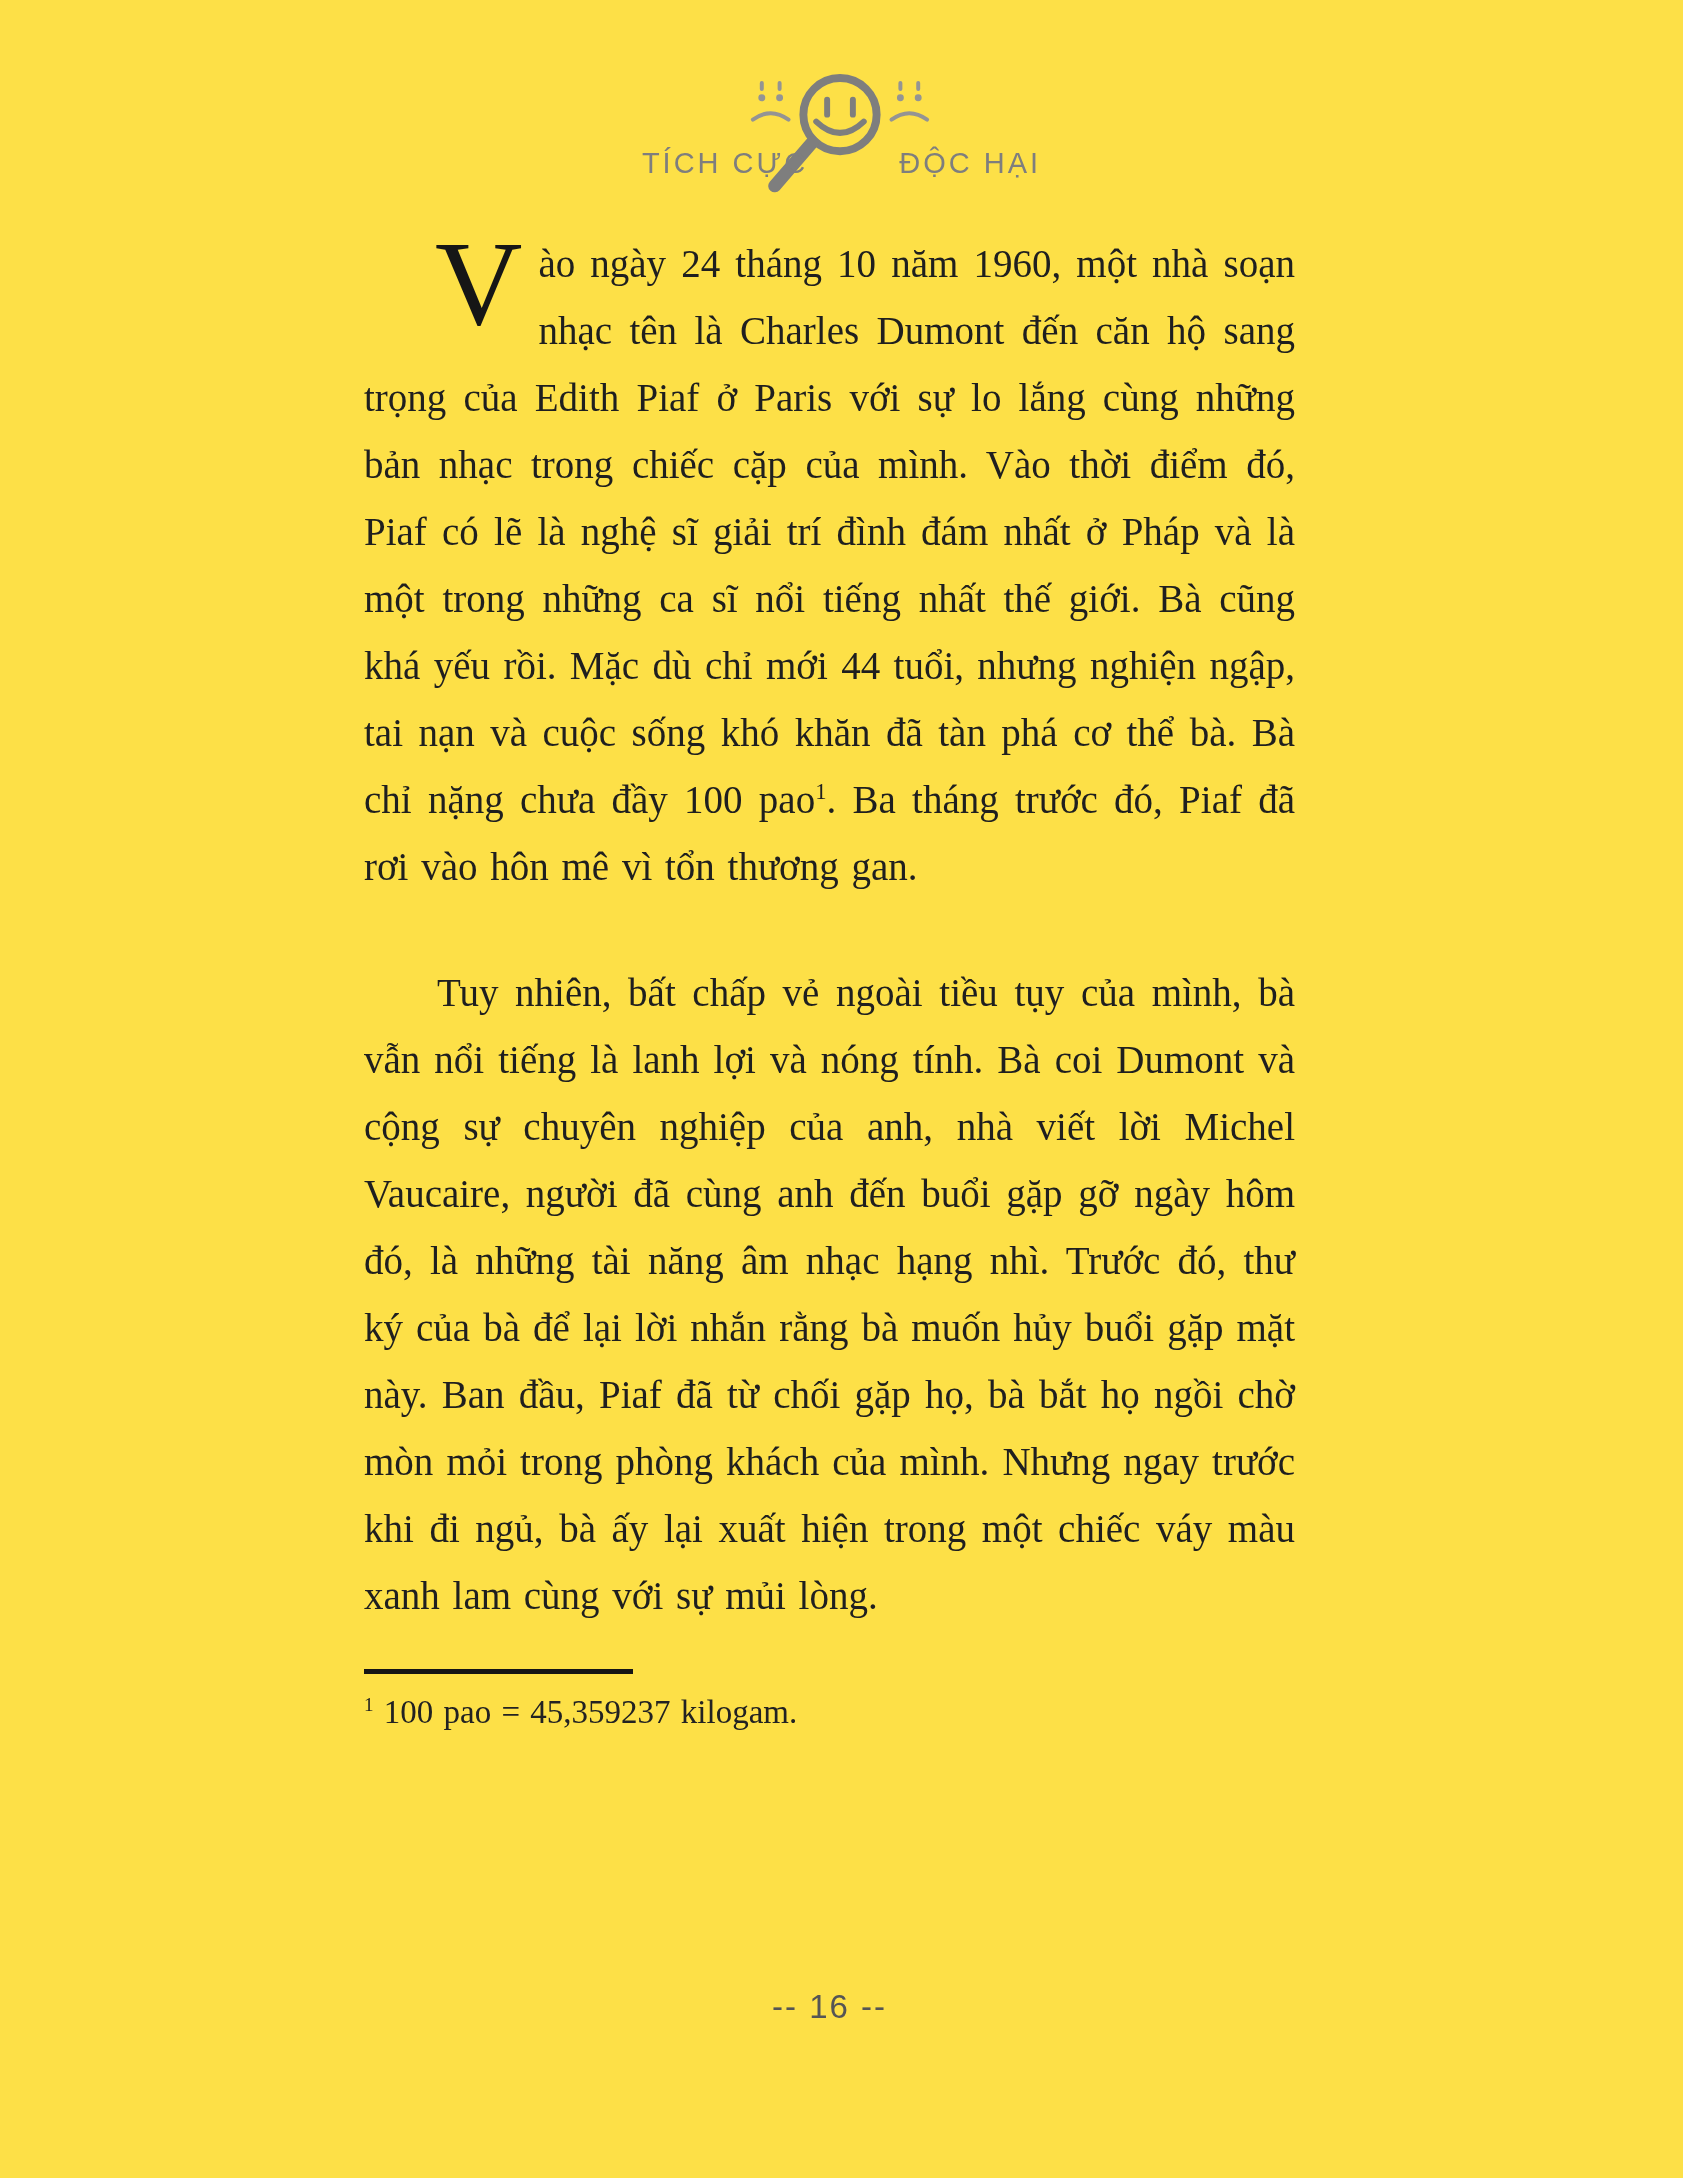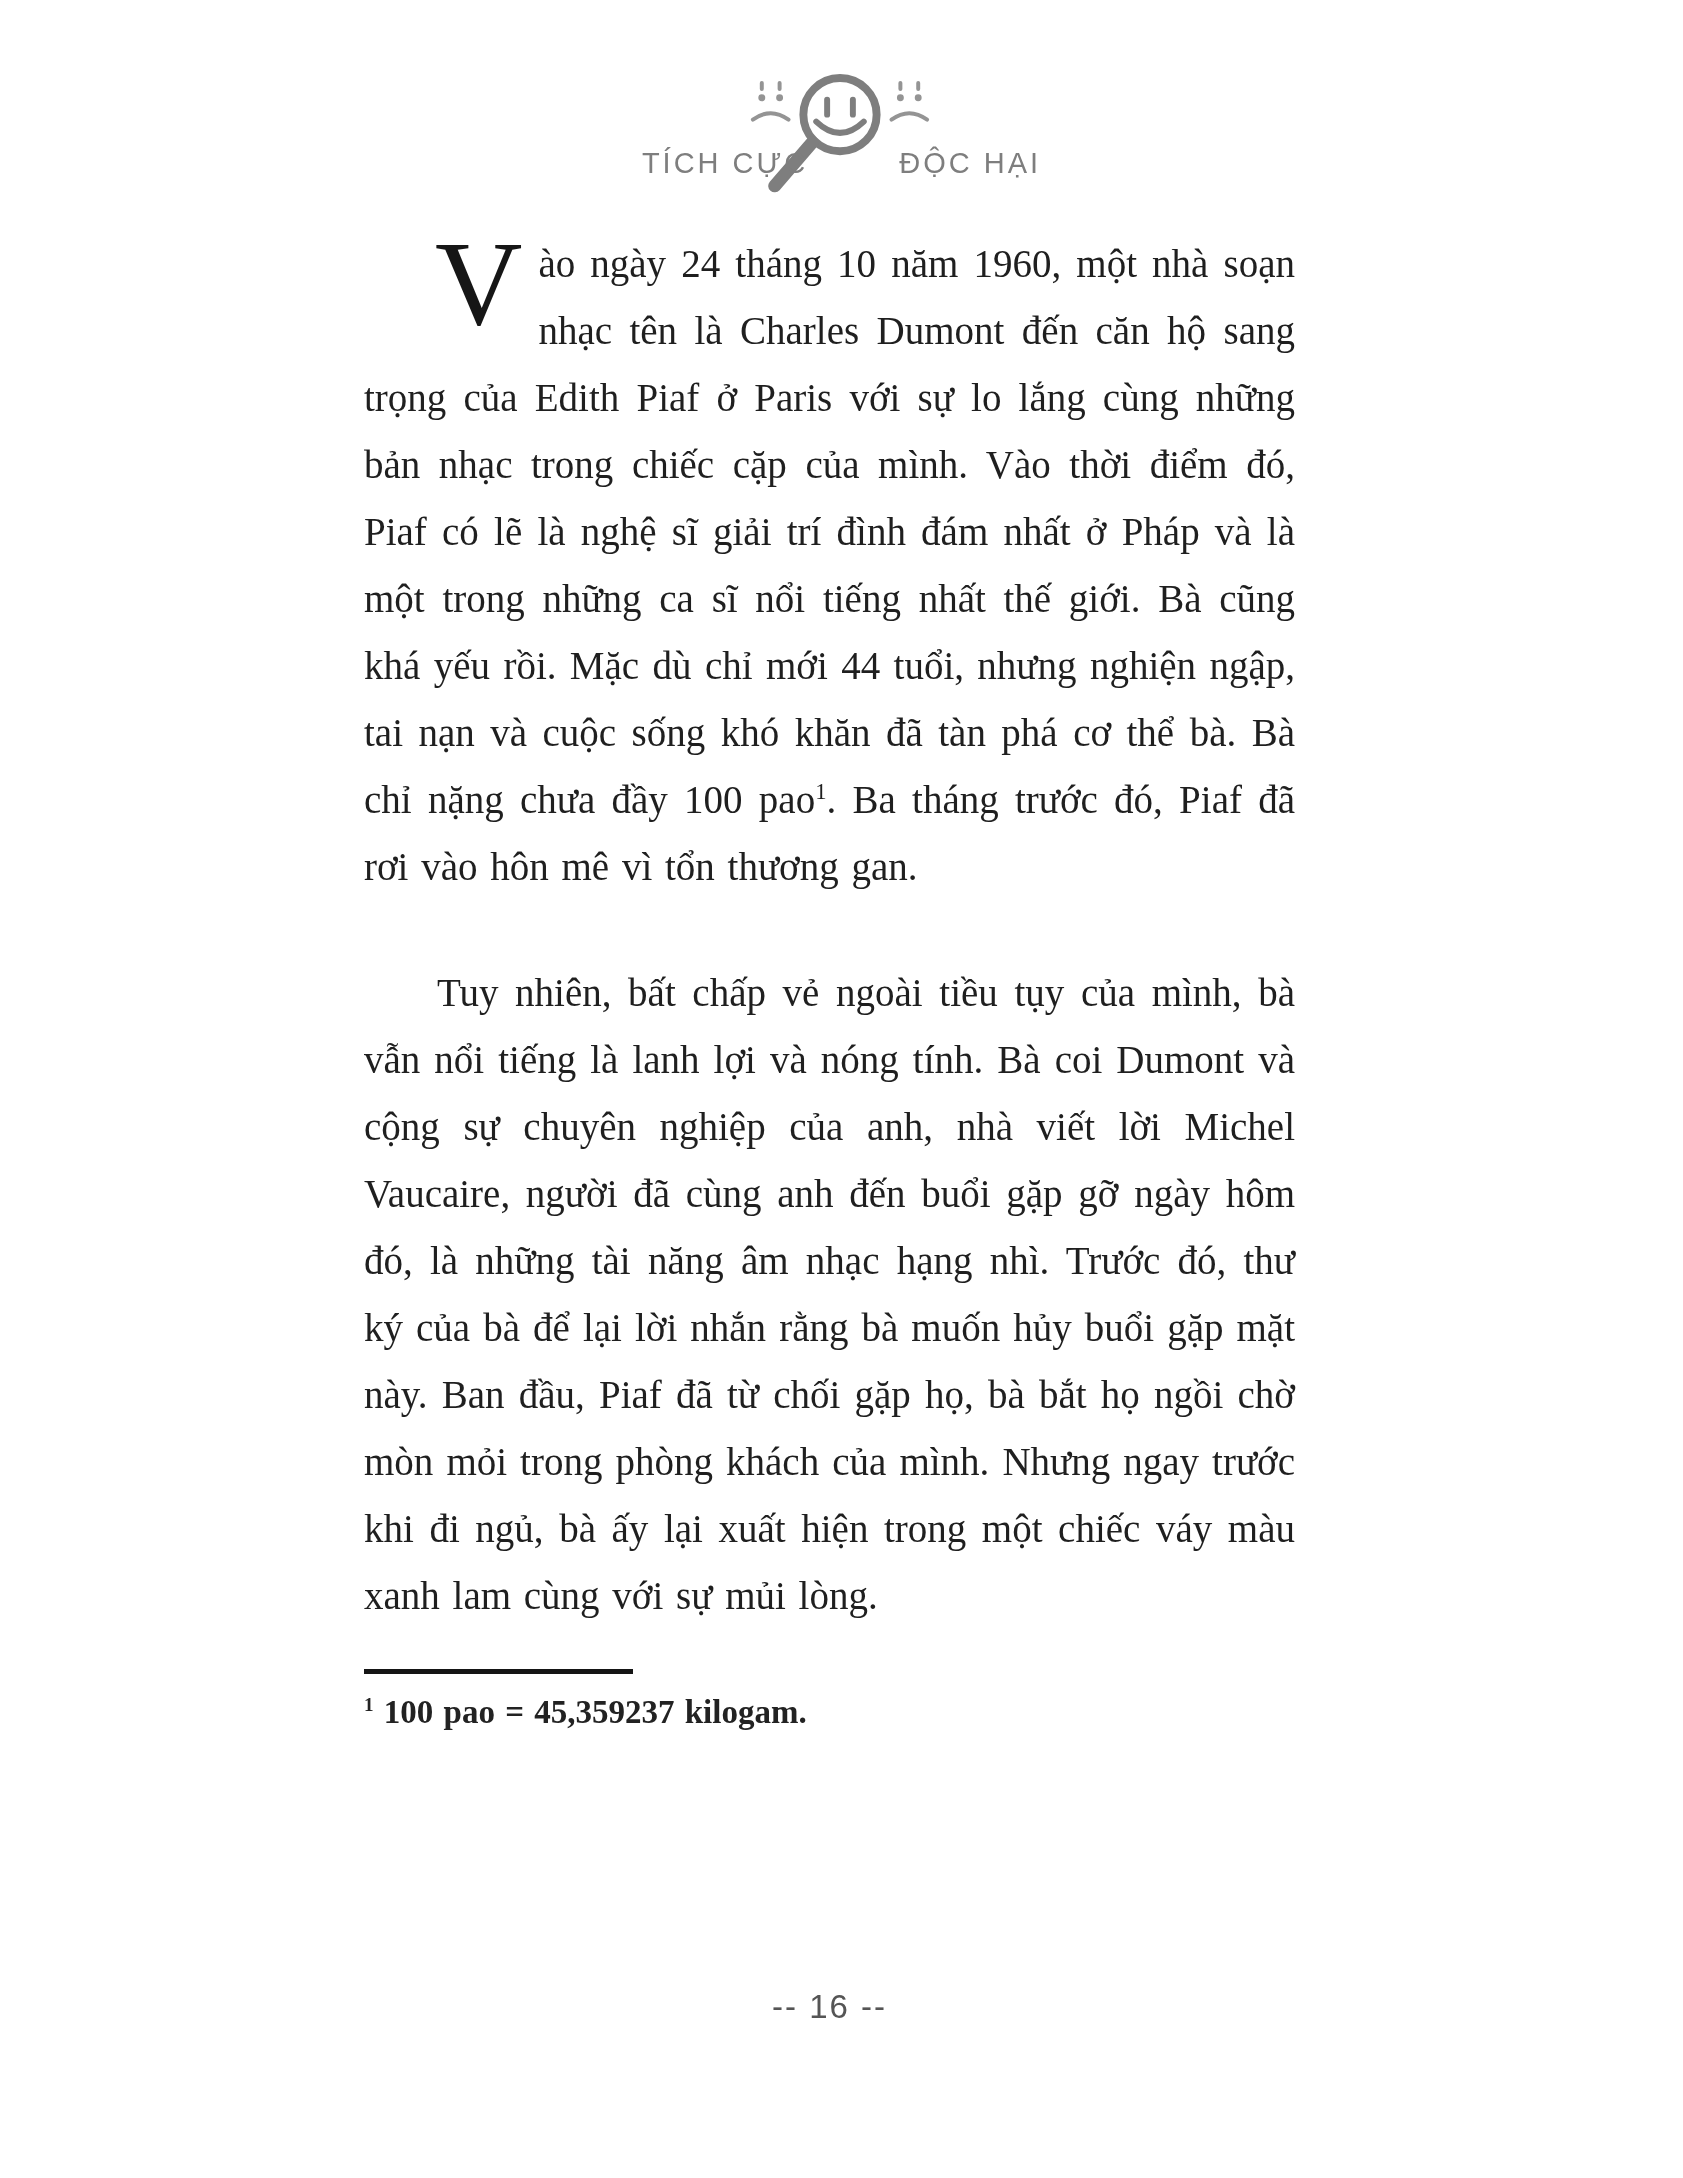--- a/index.html
+++ b/index.html
@@ -1,20 +1,20 @@
 <!DOCTYPE html>
 <html><head>
 <meta charset="utf-8">
 <style>
   html, body { margin: 0; padding: 0; background: #e8e8e8; }
   .page {
     position: relative;
     width: 1683px;
     height: 2178px;
-    background: #ffffff;
+    background: #fde047;
     font-family: "Liberation Serif", serif;
     color: #1f1f1f;
     overflow: hidden;
   }
 
   
   .running-head { position: absolute; top: 0; left: 0; width: 100%; height: 198px; }
   .head-icon { position: absolute; left: 741px; top: 65px; }
   .head-text-row {
     position: absolute; top: 147px; left: 0; width: 100%;
@@ -52,21 +52,20 @@
 
   
   .footnote-block { margin-top: 40px; }
   .footnote-rule { width: 269px; height: 5px; background: #151515; }
   .footnote-text {
     margin: 16px 0 0 0;
     font-size: 33px;
     line-height: 44px;
     word-spacing: 2px;
     color: #222222;
-    font-weight: bold;
   }
 
   
   .folio {
     position: absolute; top: 1988px; left: 364px; width: 931px;
     text-align: center;
     font-family: "Liberation Sans", sans-serif;
     font-size: 33px; letter-spacing: 2px;
     color: #555555;
   }

